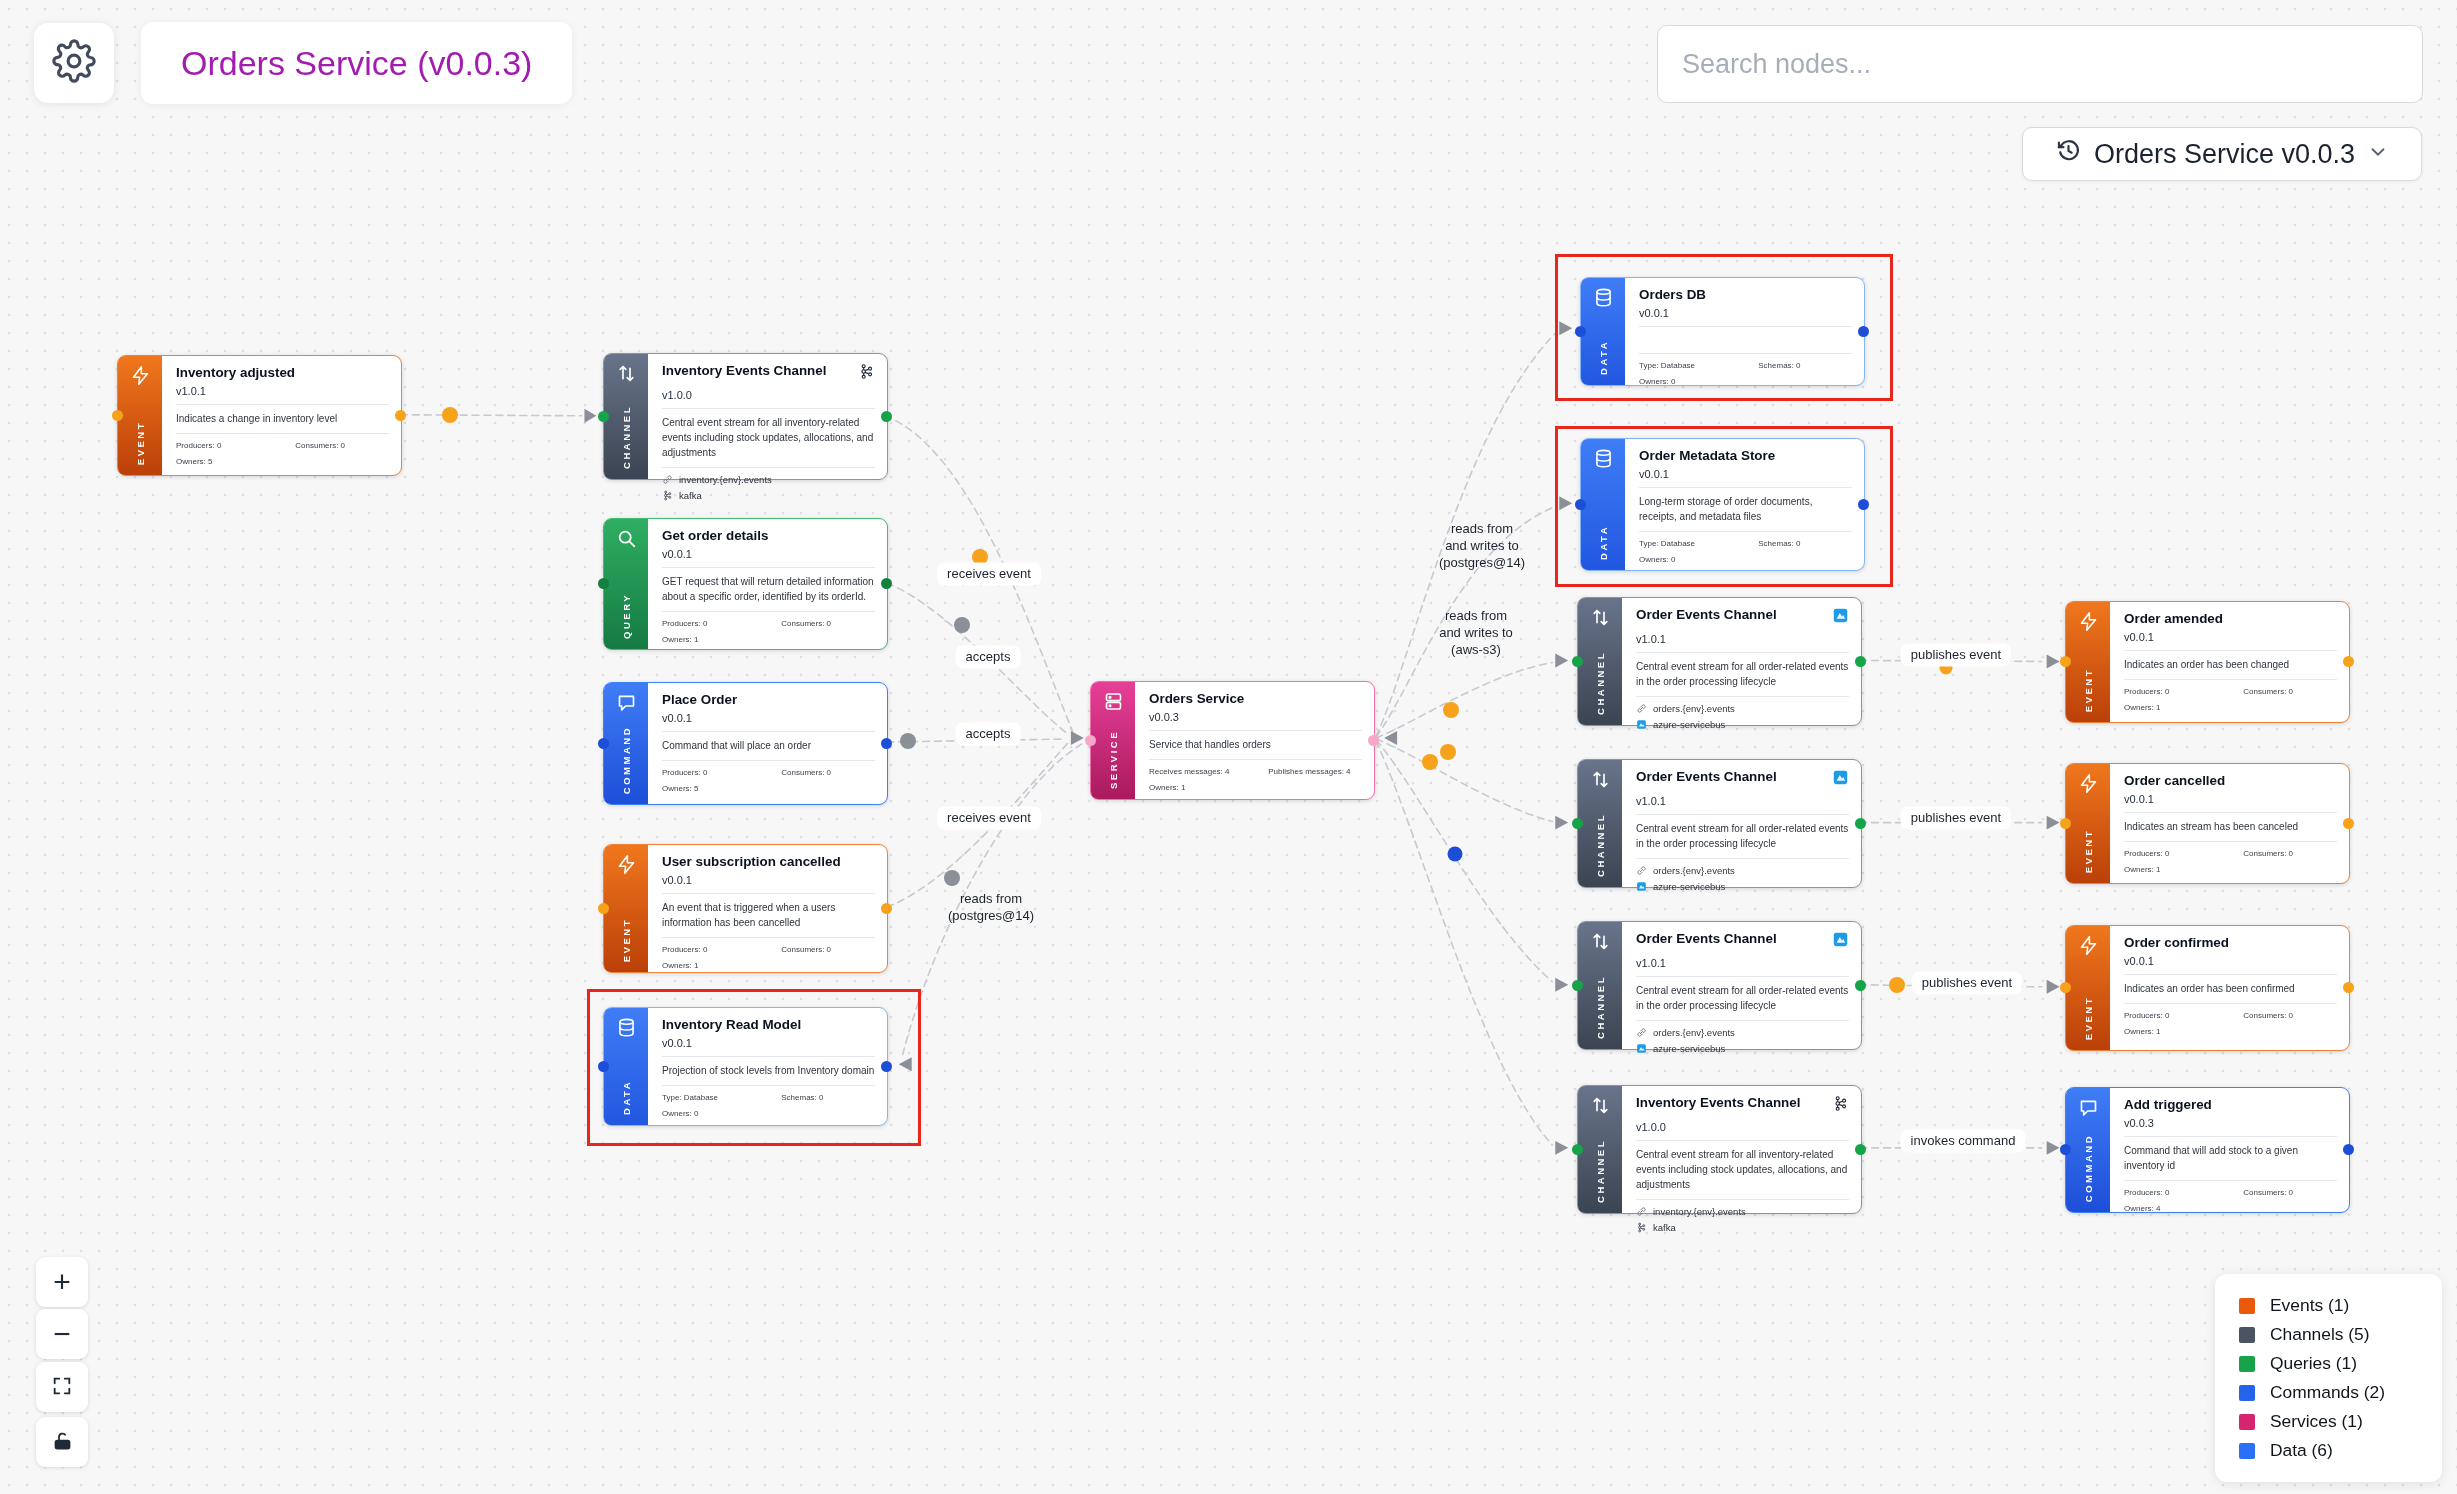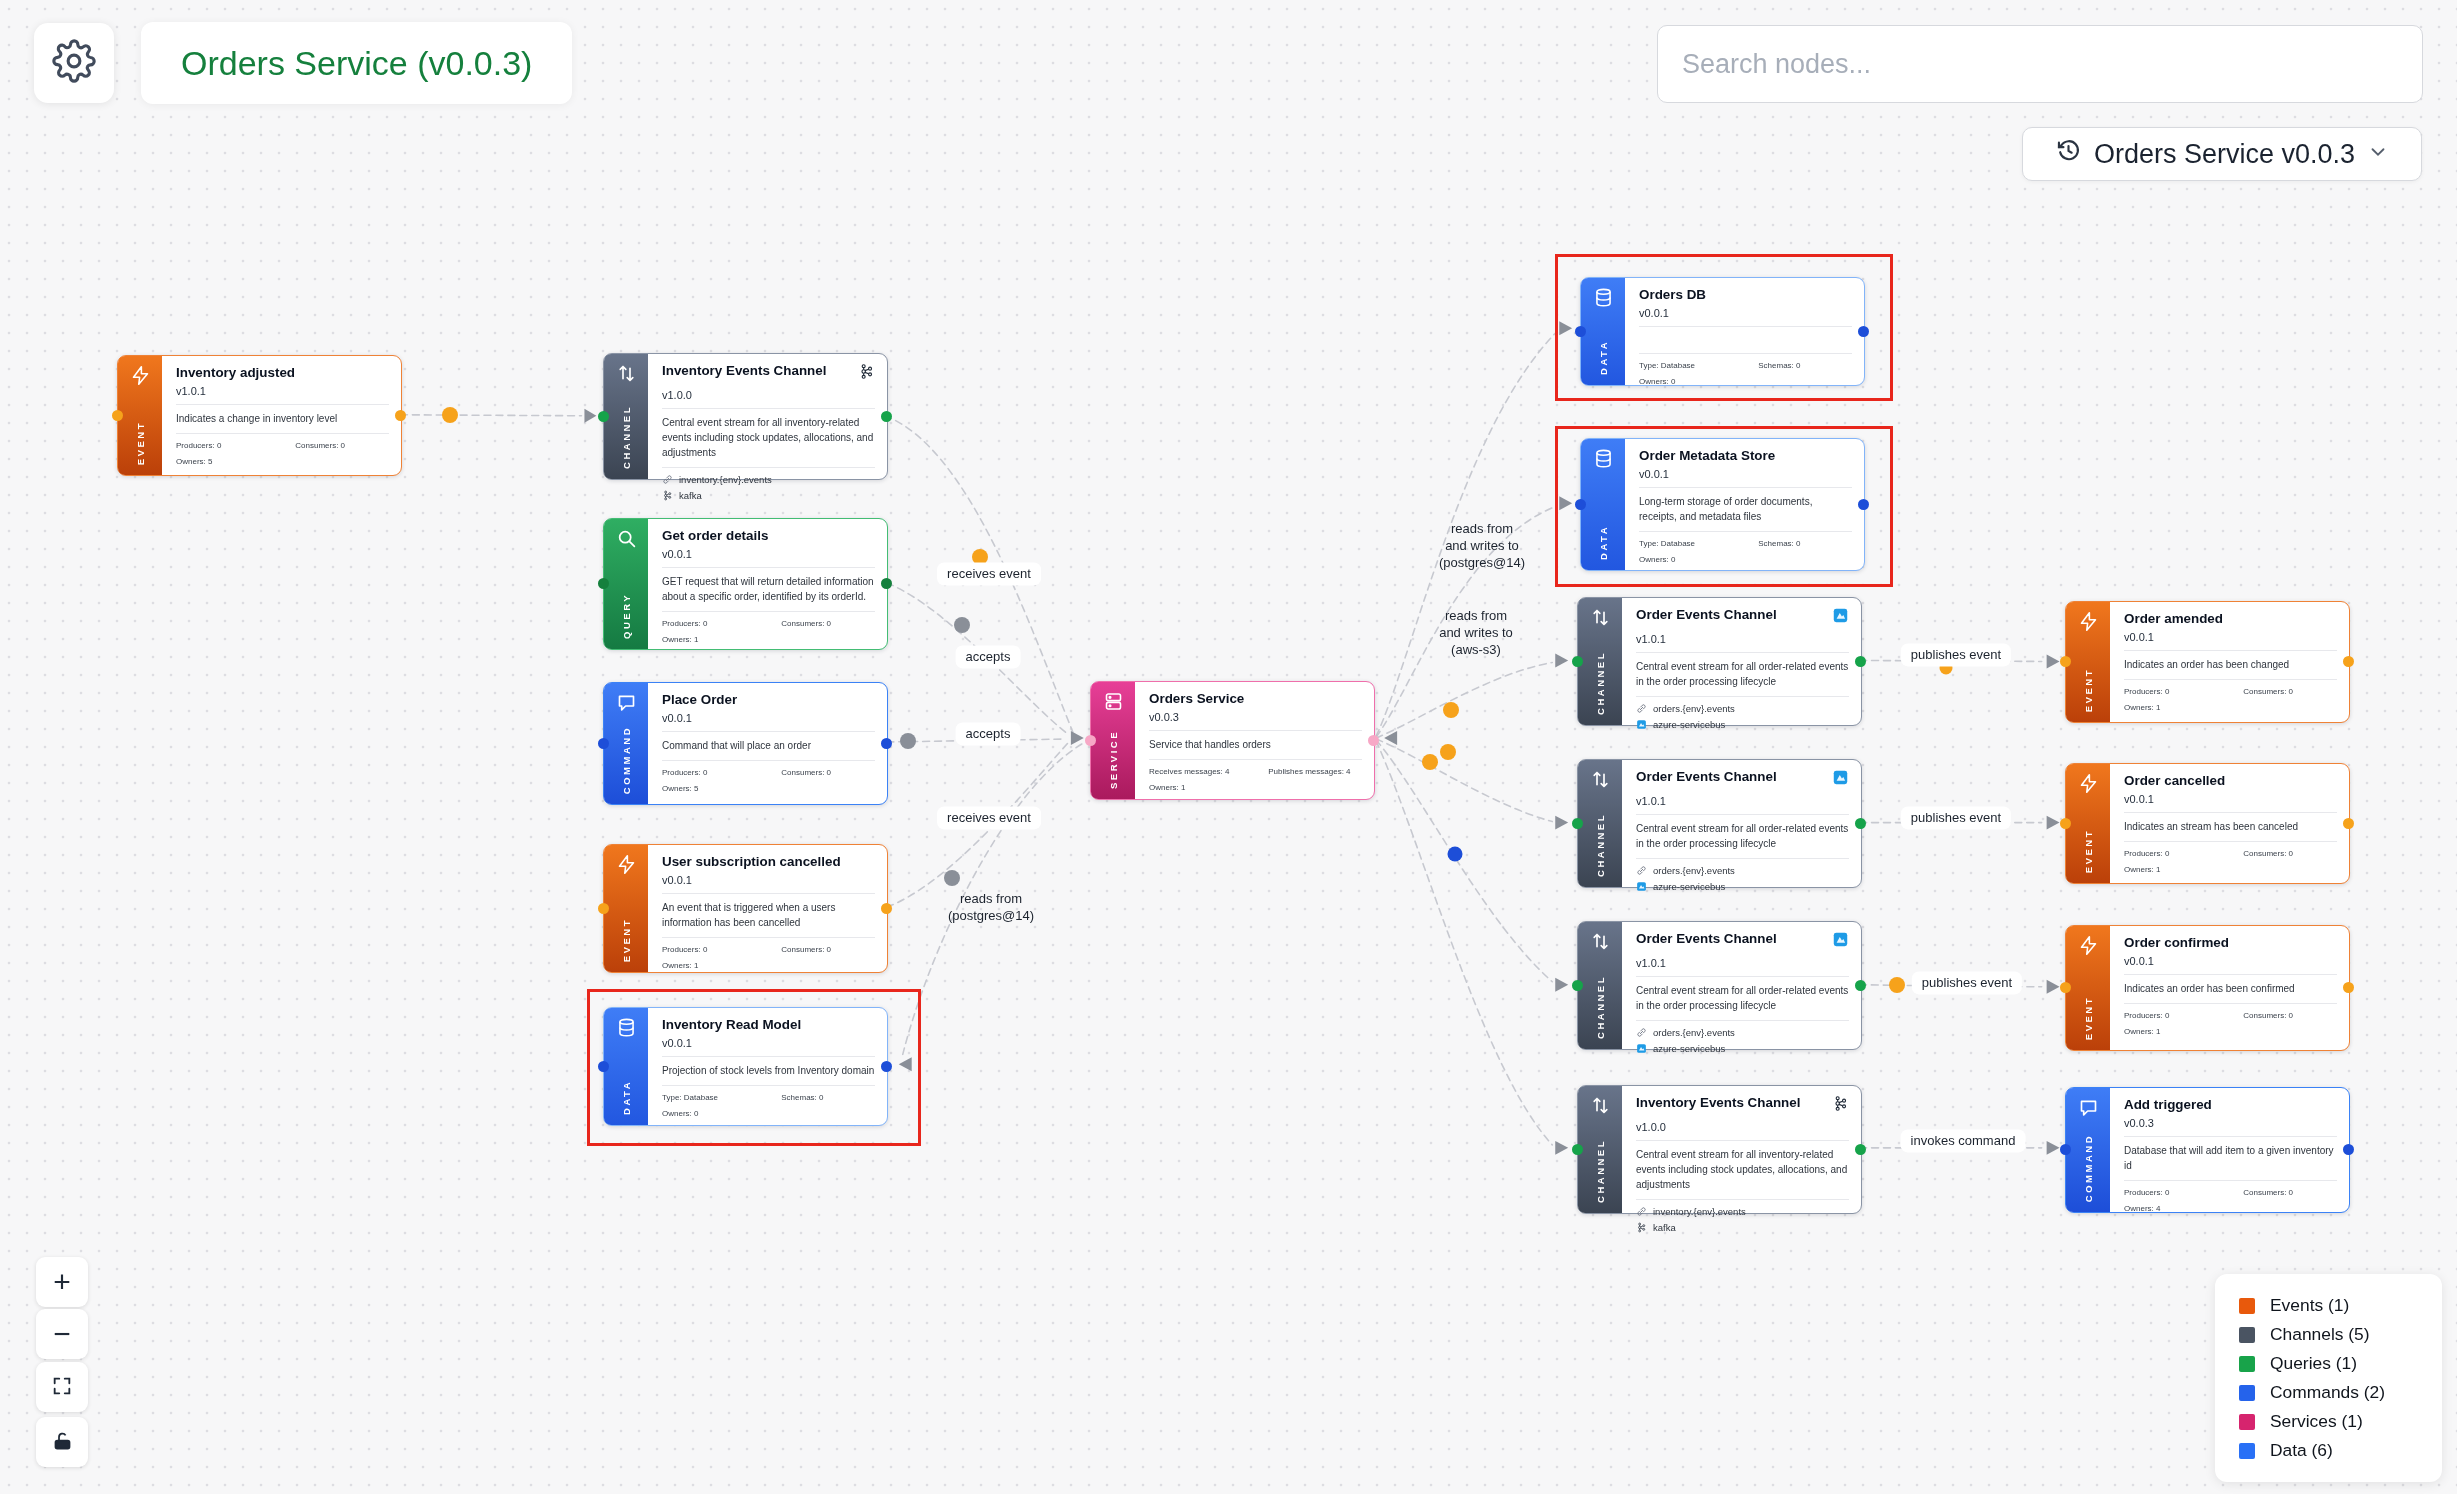--- a/index.html
+++ b/index.html
@@ -41,21 +41,21 @@
   .elabel{position:absolute;transform:translate(-50%,-50%);font-size:13px;color:#1c232e;text-align:center;
           line-height:1.32;white-space:nowrap;z-index:5;}
   .elabel.pill{background:#fff;border-radius:7px;padding:3px 10px;}
   .elabel .it{}
   .dot{position:absolute;border-radius:50%;transform:translate(-50%,-50%);z-index:4;}
   
   .gear-btn{position:absolute;left:34px;top:23px;width:80px;height:80px;background:#fff;border-radius:14px;
         box-shadow:0 1px 8px rgba(0,0,0,.09);display:flex;align-items:center;justify-content:center;z-index:10;}
   .title-box{position:absolute;left:141px;top:22px;height:82px;background:#fff;border-radius:12px;
         box-shadow:0 1px 8px rgba(0,0,0,.06);display:flex;align-items:center;padding:0 40px;
-        font-size:34px;color:#15803d;z-index:10;}
+        font-size:34px;color:#a21caf;z-index:10;}
   .search{position:absolute;left:1657px;top:25px;width:766px;height:78px;box-sizing:border-box;background:#fff;
         border:1.5px solid #d7d9de;border-radius:10px;font-size:27px;padding:0 24px;color:#111;outline:none;
         font-family:"Liberation Sans","DejaVu Sans",sans-serif;z-index:10;}
   .search::placeholder{color:#a7aeb9;}
   .version-pill{position:absolute;left:2022px;top:127px;width:400px;height:54px;box-sizing:border-box;background:#fff;
         border:1px solid #d7d9de;border-radius:10px;display:flex;align-items:center;justify-content:center;gap:12px;
         font-size:27px;color:#1b2330;box-shadow:0 1px 4px rgba(0,0,0,.05);z-index:10;}
   .ctrl{position:absolute;left:36px;width:52px;height:50px;background:#fff;border-radius:9px;
         box-shadow:0 1px 4px rgba(0,0,0,.12);display:flex;align-items:center;justify-content:center;
         font-size:30px;color:#1f2937;z-index:10;}
@@ -672,21 +672,21 @@
             </svg>
           </span>
       <span class="side-label">COMMAND</span>
     </div>
     <div class="nbody">
       <div class="title-row">
         <span class="ntitle">Add triggered</span>
       </div>
       <div class="nversion">v0.0.3</div>
       <div class="hr"></div>
-      <div class="ndesc">Database that will add item to a given inventory id</div>
+      <div class="ndesc">Command that will add stock to a given inventory id</div>
       <div class="hr"></div>
       <div class="meta">
               <span class="m-left">Producers: 0</span>
               <span>Consumers: 0</span>
           </div>
             <div class="meta">
               <span>Owners: 4</span>
           </div>
     </div>
         <div class="handle" style="left: -6px; top: 56px; background: rgb(29, 78, 216);"></div>

